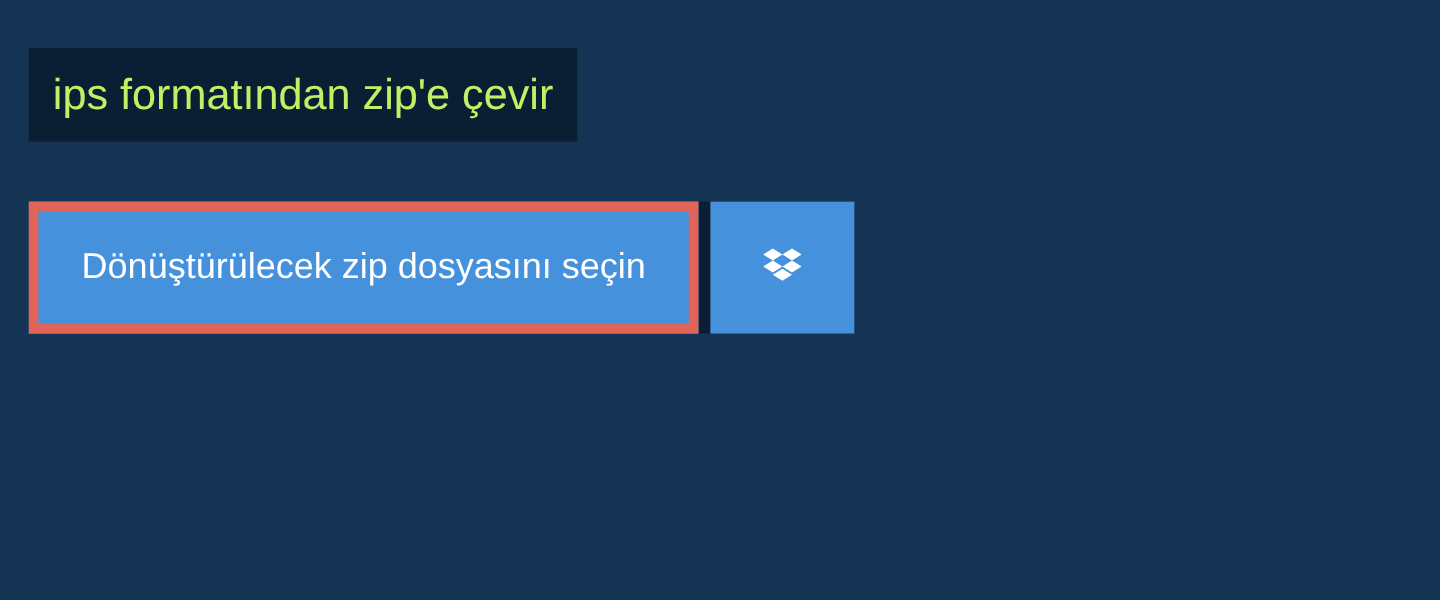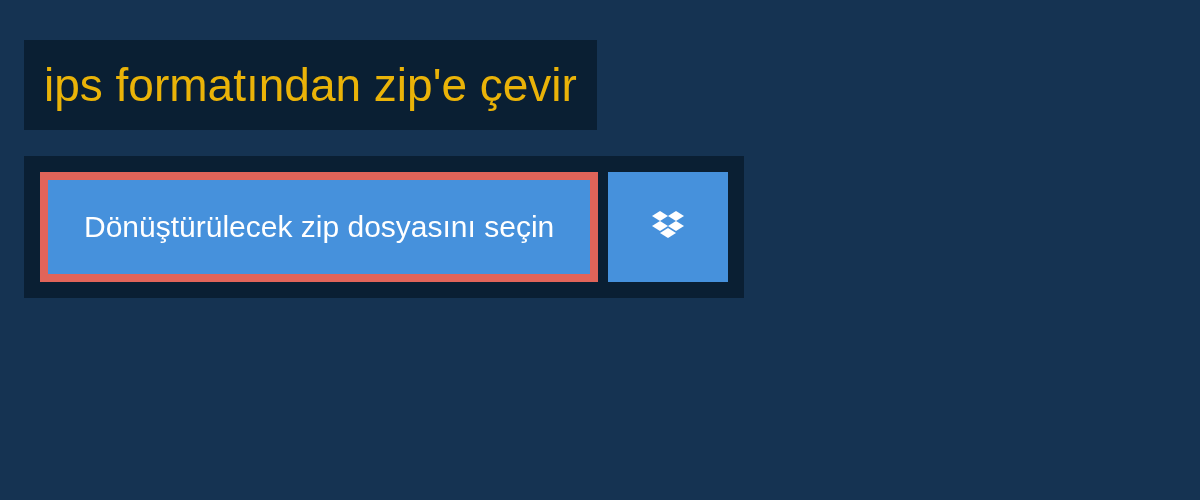--- a/index.html
+++ b/index.html
@@ -17,30 +17,30 @@
     .container {
       padding: 40px 24px;
     }
     .title-bar {
       background: #0a1f33;
       padding: 18px 20px;
       display: inline-block;
       margin-bottom: 26px;
     }
     .title-text {
-      color: #eab308;
-      font-size: 46px;
+      color: #bef264;
+      font-size: 36px;
       font-weight: 300;
     }
     .button-row {
       display: flex;
       background: #0a1f33;
-      padding: 16px;
       gap: 10px;
       width: fit-content;
+      margin-top: 24px;
     }
     .select-button {
       background: #4691dc;
       border: 8px solid #e16459;
       color: #ffffff;
       font-size: 30px;
       font-weight: 300;
       padding: 30px 36px;
       cursor: pointer;
       font-family: inherit;

